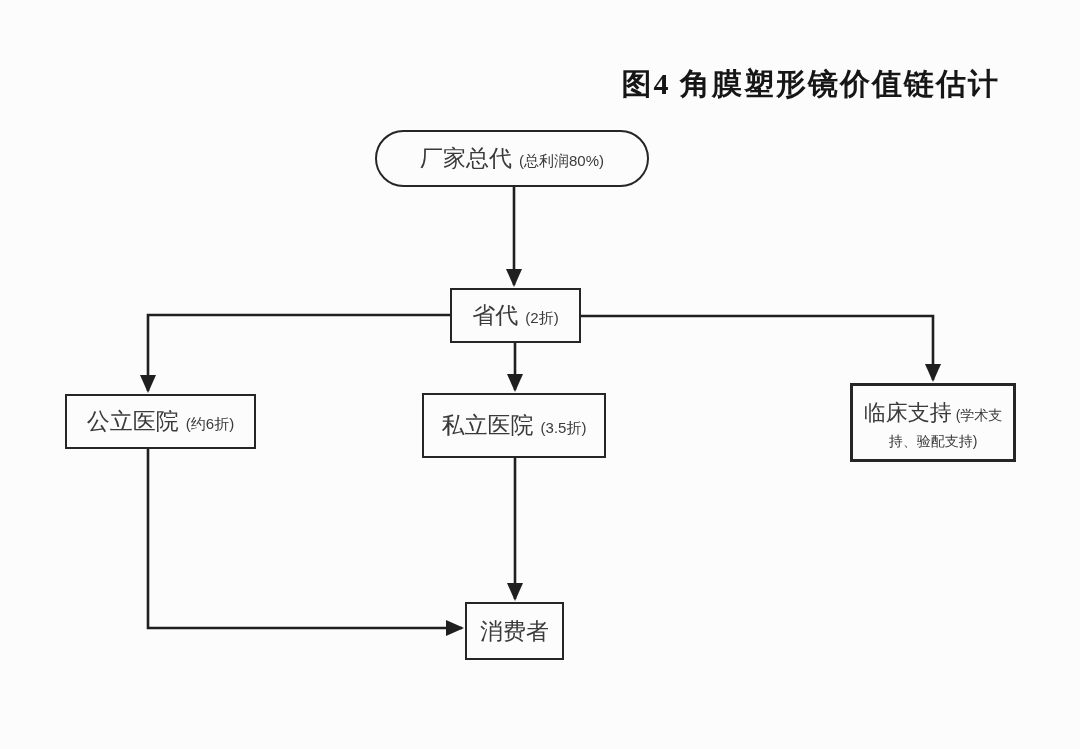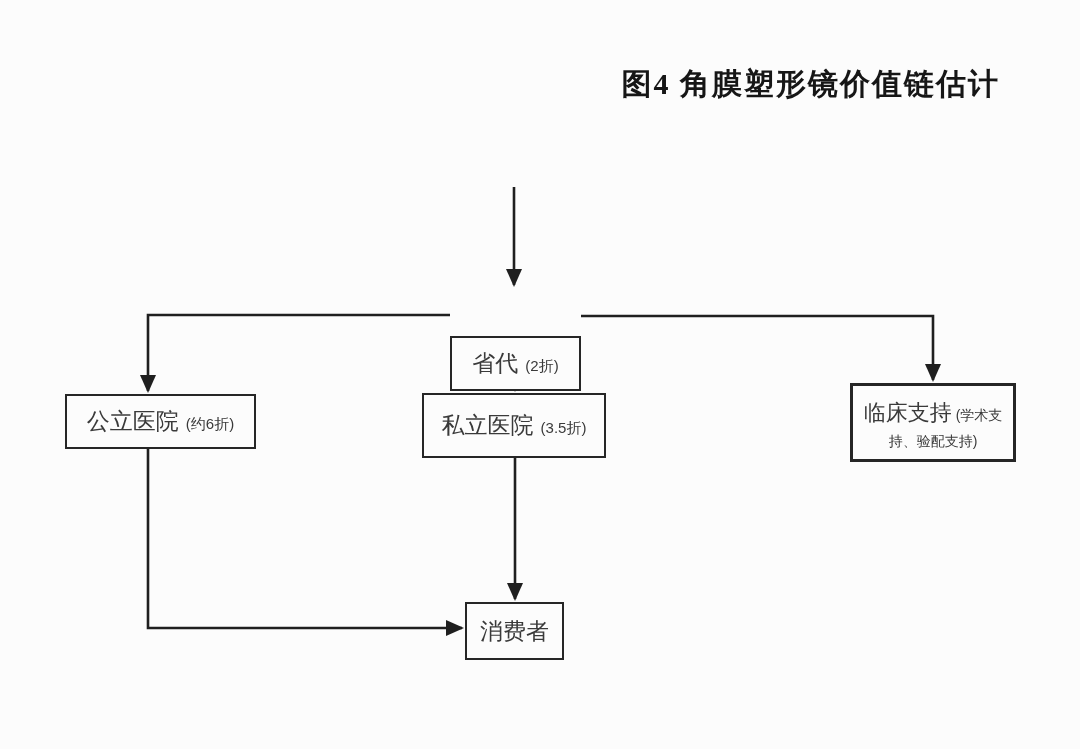--- a/index.html
+++ b/index.html
@@ -27,21 +27,21 @@
   .node {
     position:absolute; background:var(--bg);
     border:2px solid #262626; color:var(--text);
     display:flex; align-items:center; justify-content:center;
   }
   .node .line { display:flex; align-items:baseline; gap:7px; white-space:nowrap; }
   .node .main { font-size:23px; }
   .node .note { font-size:15px; }
 
   .node-pill     { left:375px; top:130px; width:274px; height:57px; border-radius:29px; }
-  .node-prov     { left:450px; top:288px; width:131px; height:55px;margin-top:48px; }
+  .node-prov     { left:450px; top:288px; width:131px; height:55px; }
   .node-public   { left:53px;  top:394px; width:191px; height:55px;margin-left:12px; }
   .node-private  { left:422px; top:393px; width:184px; height:65px; }
   .node-clinical { left:850px; top:383px; width:166px; height:79px; border-width:3px;
                    display:block; text-align:center; padding:11px 7px; line-height:1.45; }
   .node-clinical .main { font-size:22px; }
   .node-clinical .note { font-size:14px; margin-left:4px; }
   .node-consumer { left:465px; top:602px; width:99px; height:58px; }
 </style>
 </head>
 <body>
@@ -57,20 +57,26 @@
       </marker>
     </defs>
     <path class="edge" d="M514,187 V285" marker-end="url(#arrowhead)"></path>
     <path class="edge" d="M450,315 H148 V391" marker-end="url(#arrowhead)"></path>
     <path class="edge" d="M581,316 H933 V380" marker-end="url(#arrowhead)"></path>
     <path class="edge" d="M515,343 V390" marker-end="url(#arrowhead)"></path>
     <path class="edge" d="M515,449 V599" marker-end="url(#arrowhead)"></path>
     <path class="edge" d="M148,449 V628 H462" marker-end="url(#arrowhead)"></path>
   </svg>
 
+  <div class="node node-pill">
+    <div class="line">
+      <span class="main">厂家总代</span>
+      <span class="note">(总利润80%)</span>
+    </div>
+  </div>
 
   <div class="node node-prov">
     <div class="line">
       <span class="main">省代</span>
       <span class="note">(2折)</span>
     </div>
   </div>
 
   <div class="node node-public">
     <div class="line">

